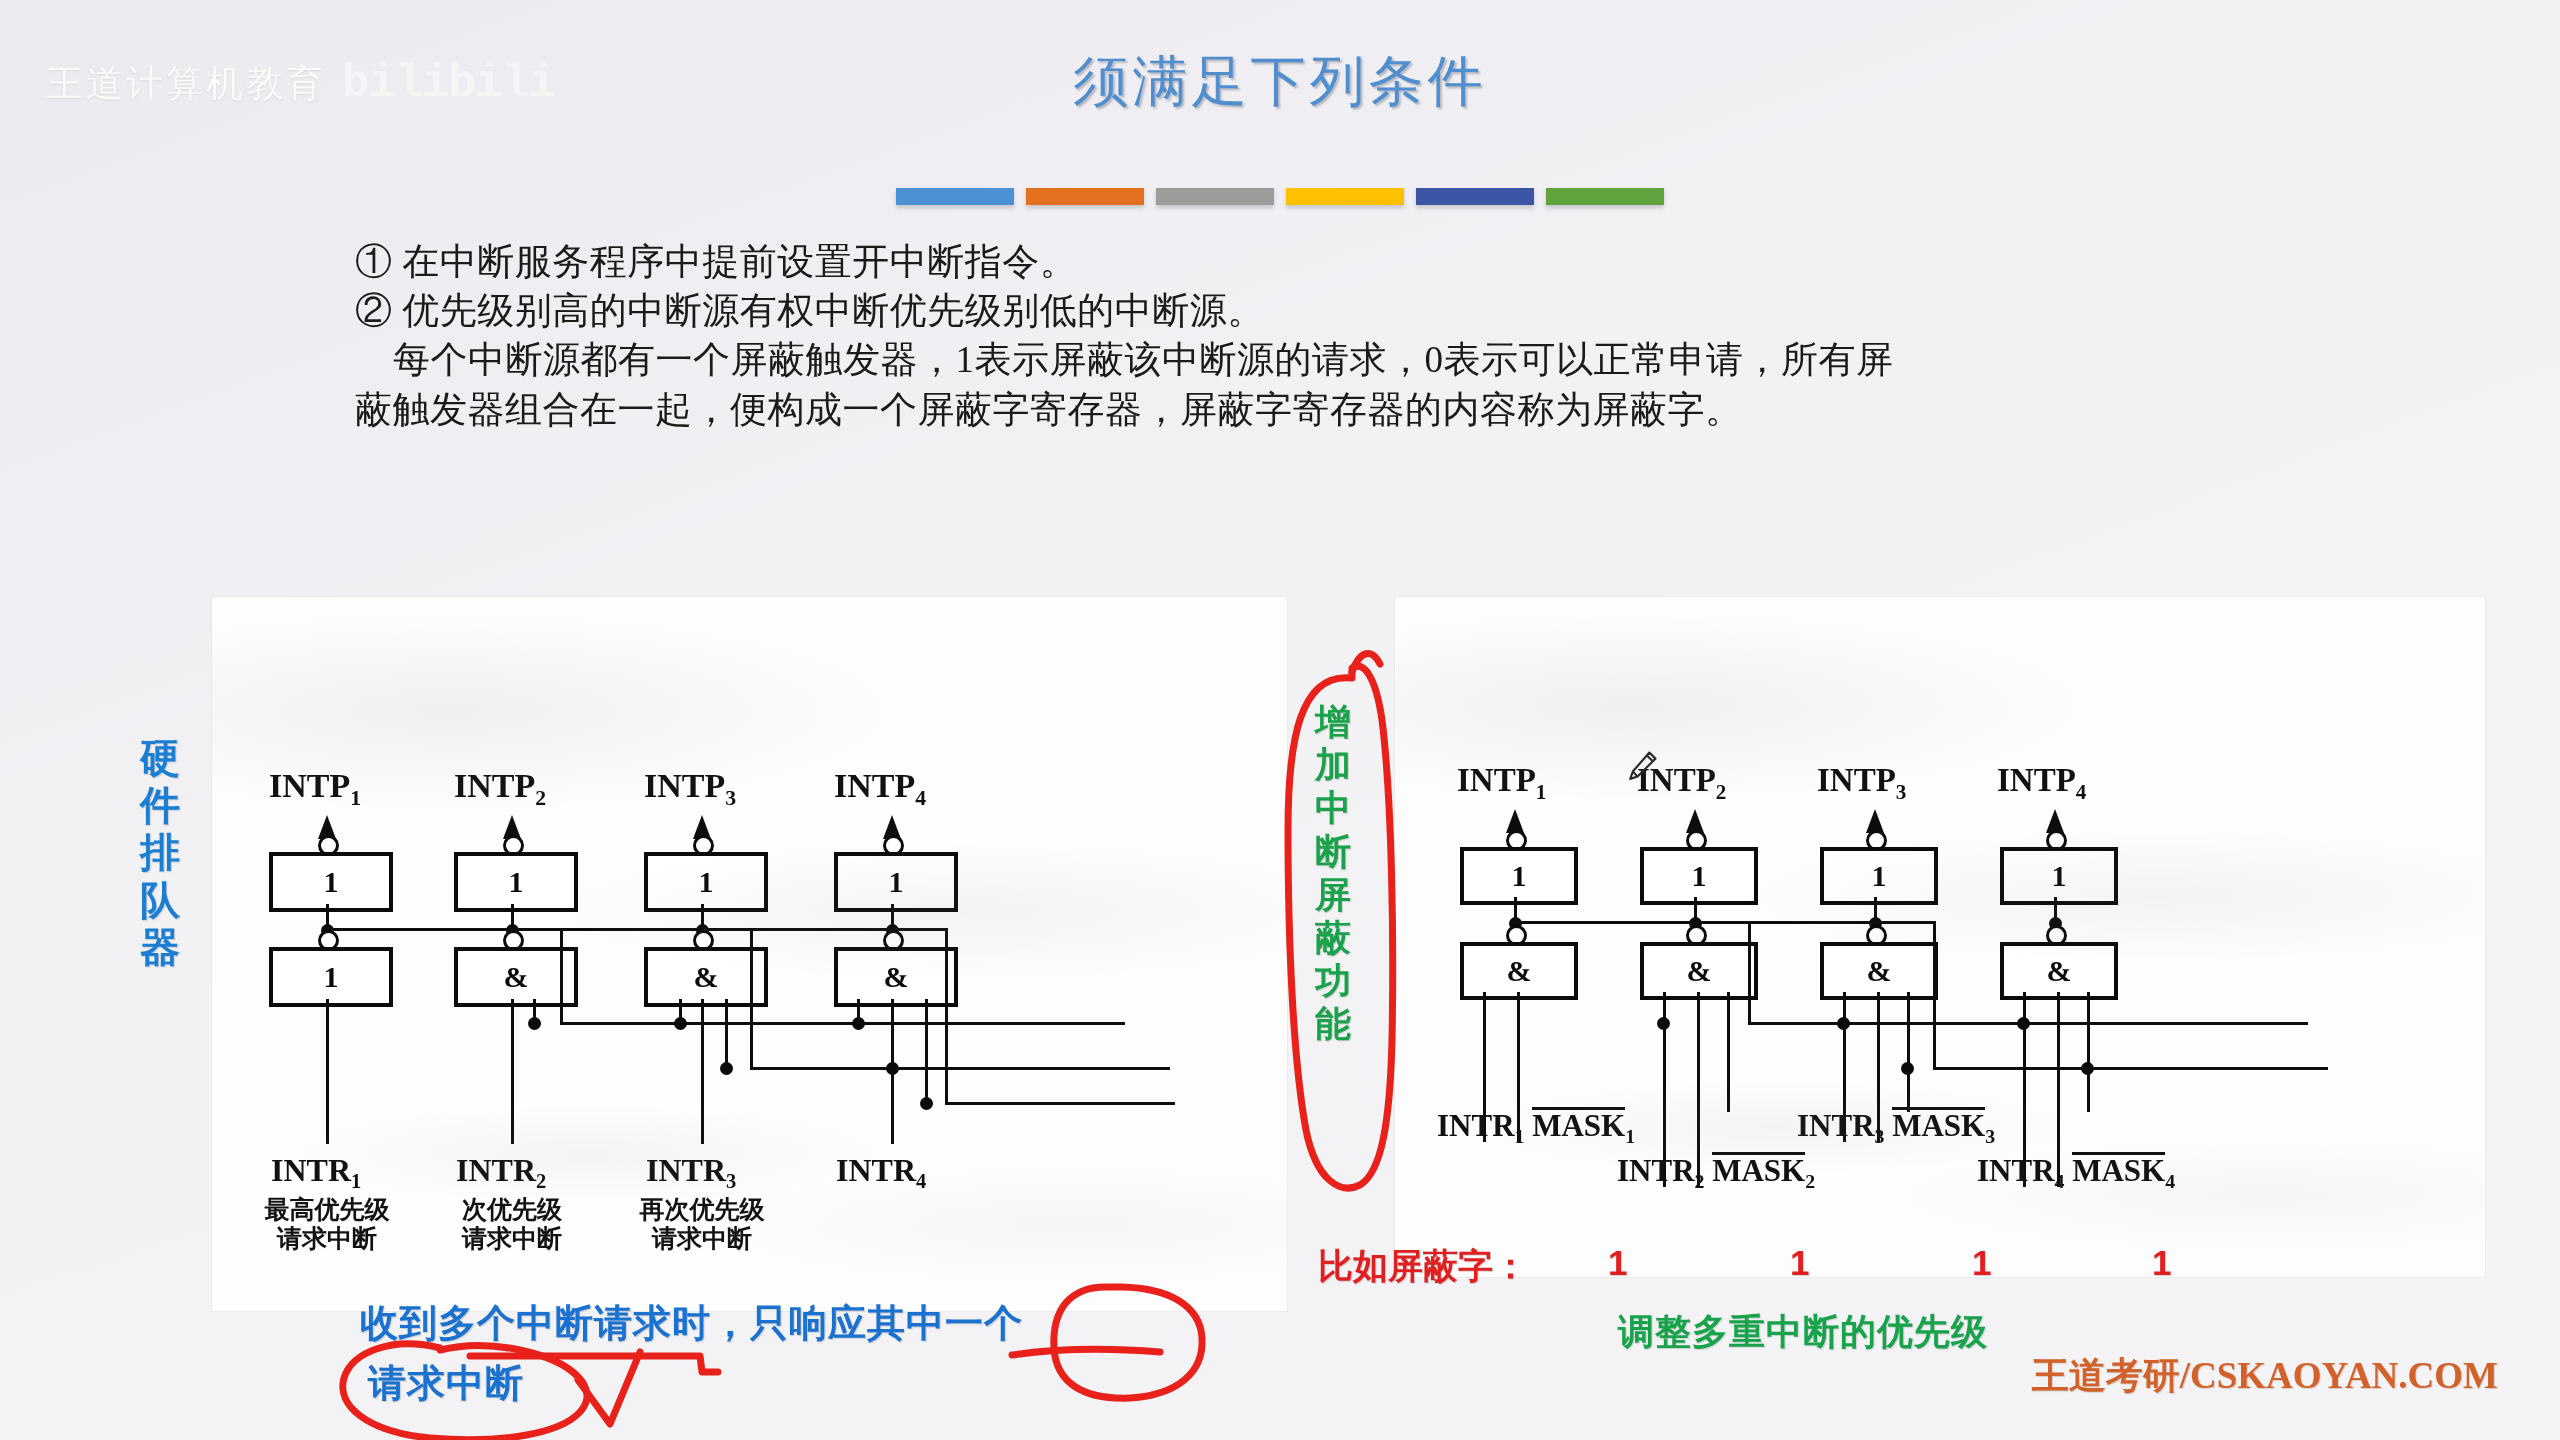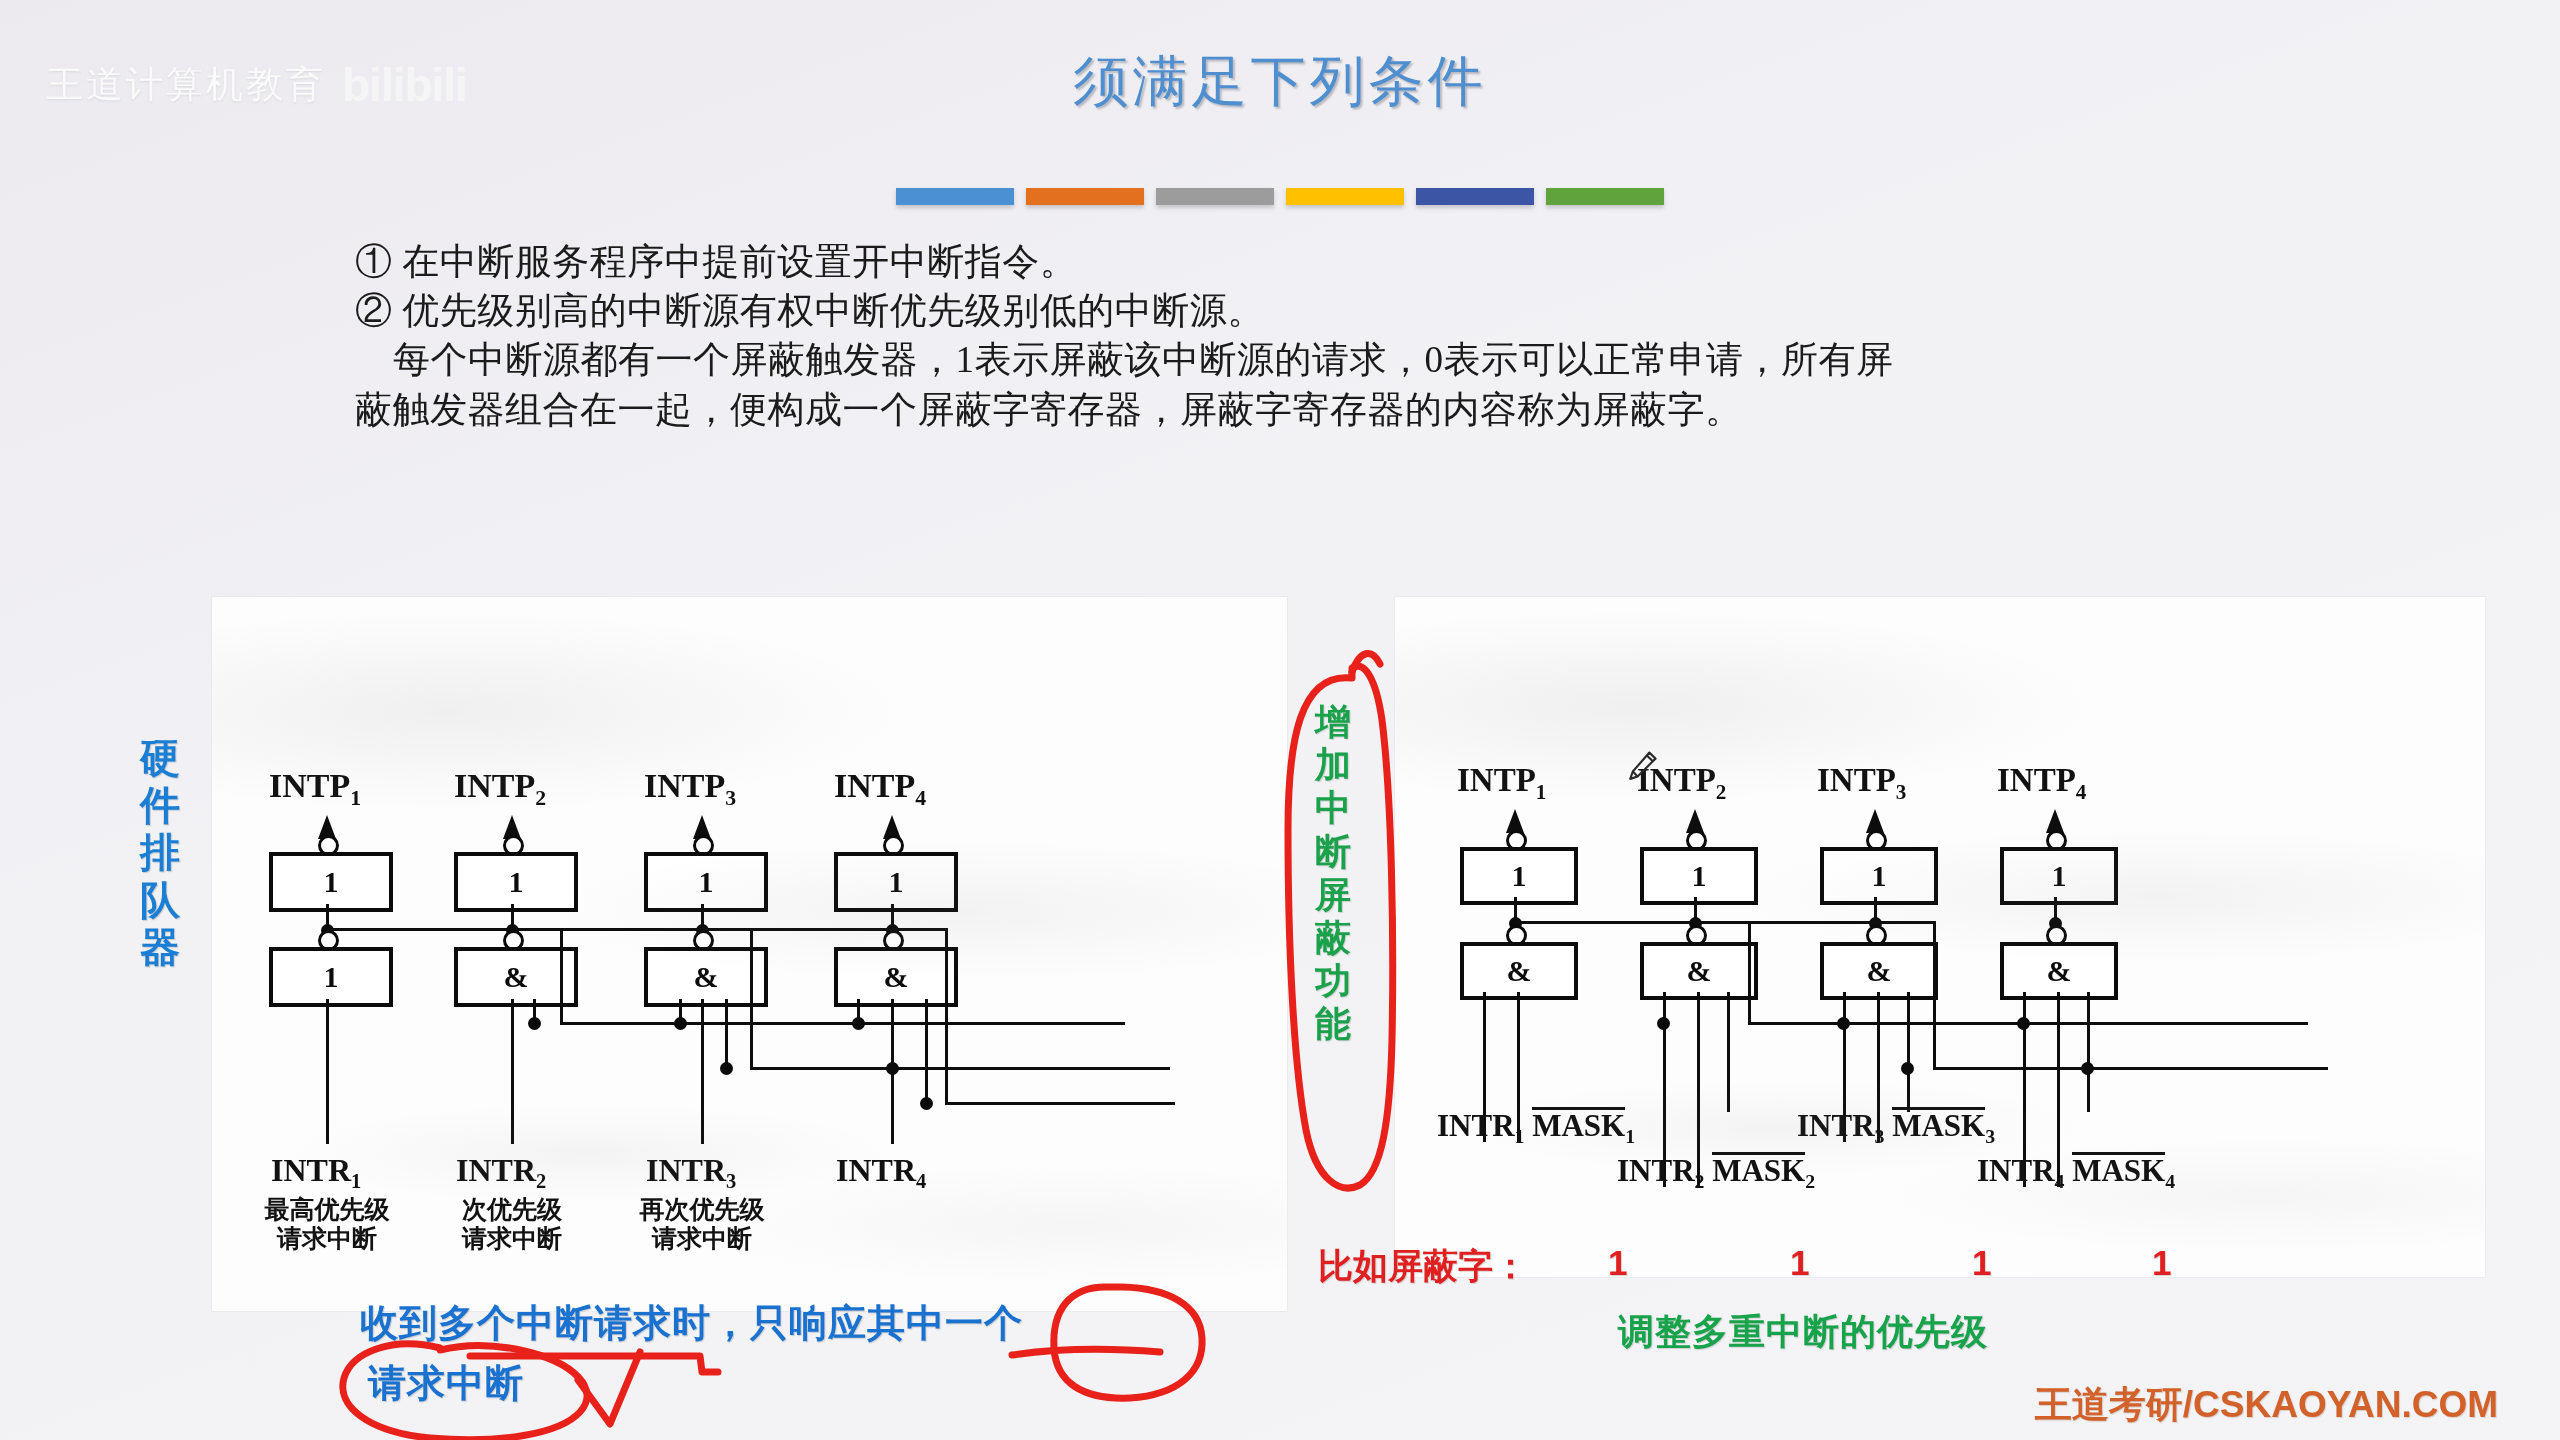--- a/index.html
+++ b/index.html
@@ -7,21 +7,21 @@
     width:2560px;height:1440px;
     background:#f1f0f3;
     font-family:"Liberation Serif","DejaVu Serif",serif;
     overflow:hidden;position:relative;
   }
   .slide{position:absolute;inset:0;
     background:linear-gradient(160deg,#eceaef 0%,#f2f1f4 40%,#f4f3f6 100%);}
 
   
   #watermark{position:absolute;left:46px;top:58px;display:flex;align-items:center;gap:16px;
-    font-family:Liberation Sans, sans-serif;}
+    font-family:Liberation Mono, monospace;}
   #watermark .wm-text{font-size:37px;color:#fafafa;letter-spacing:3px;font-weight:400;
     text-shadow:0 1px 2px rgba(200,200,205,.55);}
   #watermark .wm-logo{font-size:46px;color:#f7f7f8;font-weight:700;letter-spacing:-1px;opacity:.85;}
 
   
   #title{position:absolute;left:0;right:0;top:45px;text-align:center;
     font-size:55px;color:#4f8fd0;letter-spacing:4px;font-weight:500;
     text-shadow:2px 2px 2px rgba(120,120,130,.45);
     font-family:"Liberation Serif","DejaVu Serif",serif;}
   #accentbar{position:absolute;left:50%;transform:translateX(-50%);top:188px;
@@ -87,22 +87,22 @@
 
   #note-blue1{position:absolute;left:360px;top:1298px;font-size:38px;color:#1a72d0;
     font-weight:700;font-family:"Liberation Sans","DejaVu Sans",sans-serif;
     letter-spacing:1px;text-shadow:1px 1px 1px rgba(150,150,160,.45);}
   #note-blue2{position:absolute;left:368px;top:1358px;font-size:38px;color:#1a72d0;
     font-weight:700;font-family:"Liberation Sans","DejaVu Sans",sans-serif;
     letter-spacing:1px;text-shadow:1px 1px 1px rgba(150,150,160,.45);}
   #note-green{position:absolute;left:1618px;top:1308px;font-size:36px;color:#17a349;
     font-weight:700;font-family:"Liberation Sans","DejaVu Sans",sans-serif;
     letter-spacing:1px;text-shadow:1px 1px 1px rgba(150,150,160,.4);}
-  #footer{position:absolute;right:62px;top:1380px;font-size:37px;color:#d2622a;
-    font-weight:700;font-family:Liberation Sans, sans-serif;
+  #footer{position:absolute;right:62px;top:1351px;font-size:37px;color:#d2622a;
+    font-weight:700;font-family:Liberation Serif, serif;
     letter-spacing:0px;text-shadow:1px 1px 1px rgba(170,150,140,.4);}
 
   #ink{position:absolute;inset:0;pointer-events:none;}
   #pencil-cursor{position:absolute;left:1626px;top:748px;width:34px;height:34px;}
 </style>
 </head>
 <body>
 
 <div class="slide">
 

